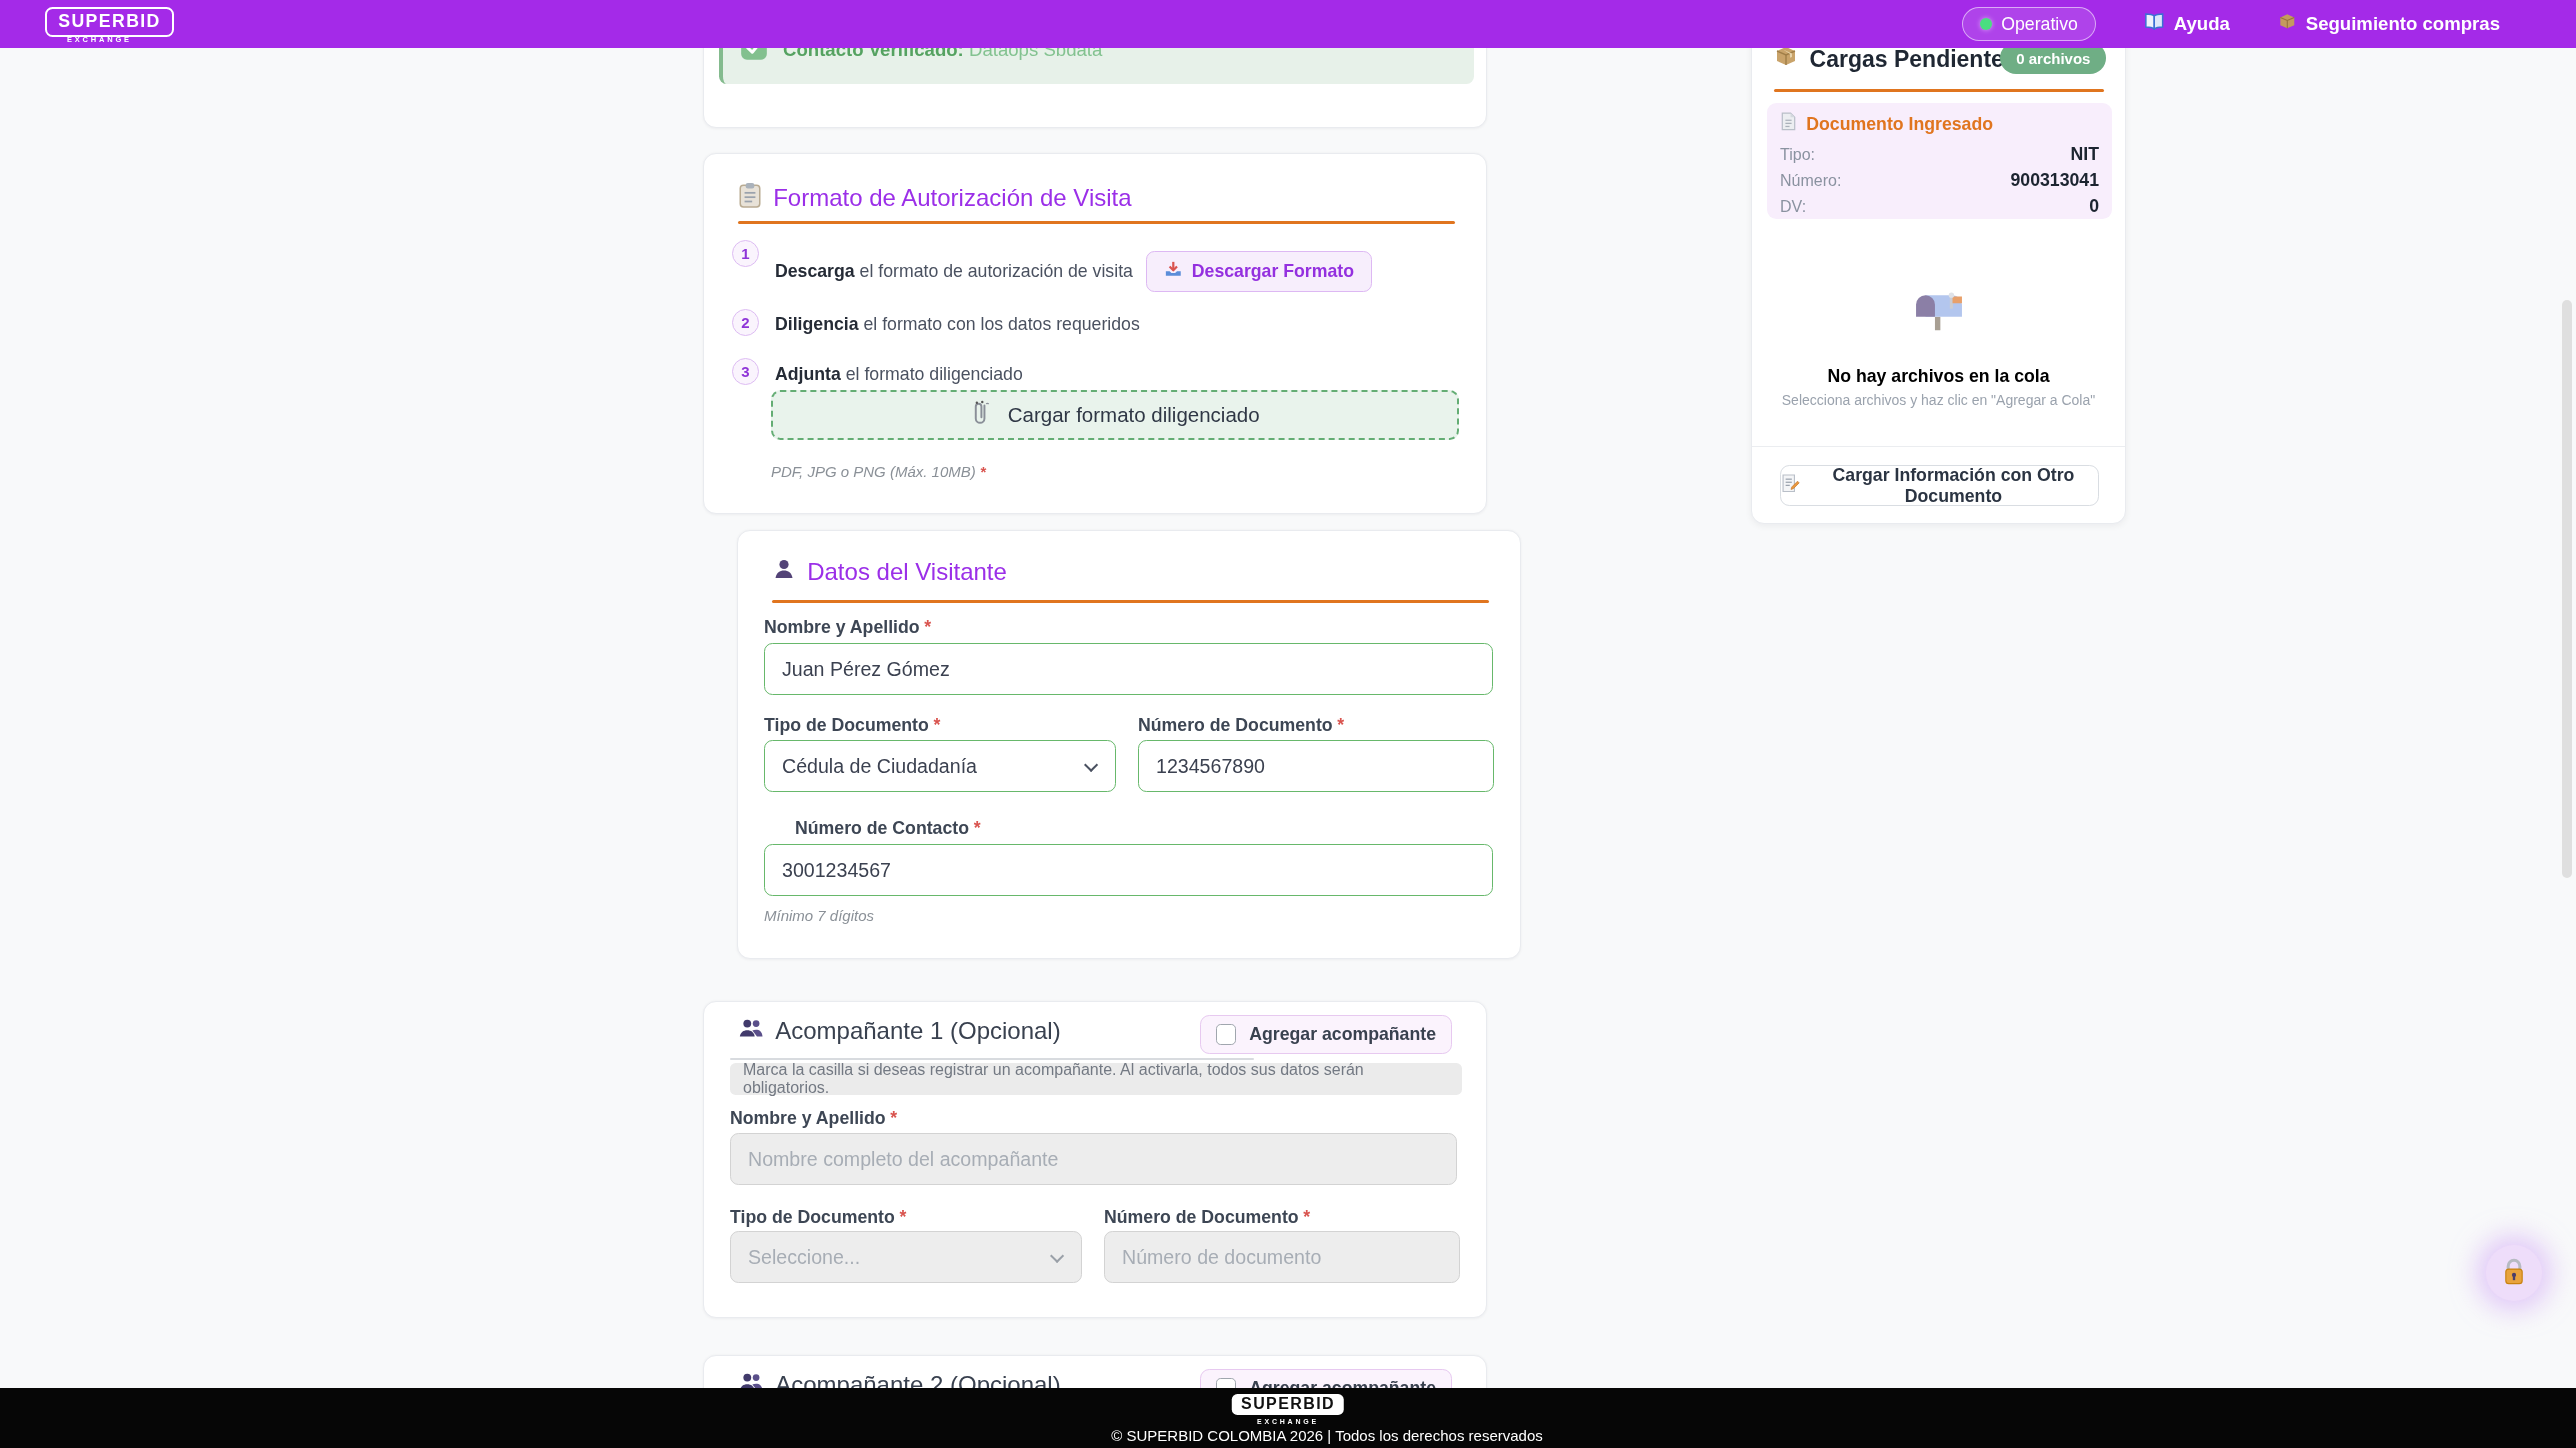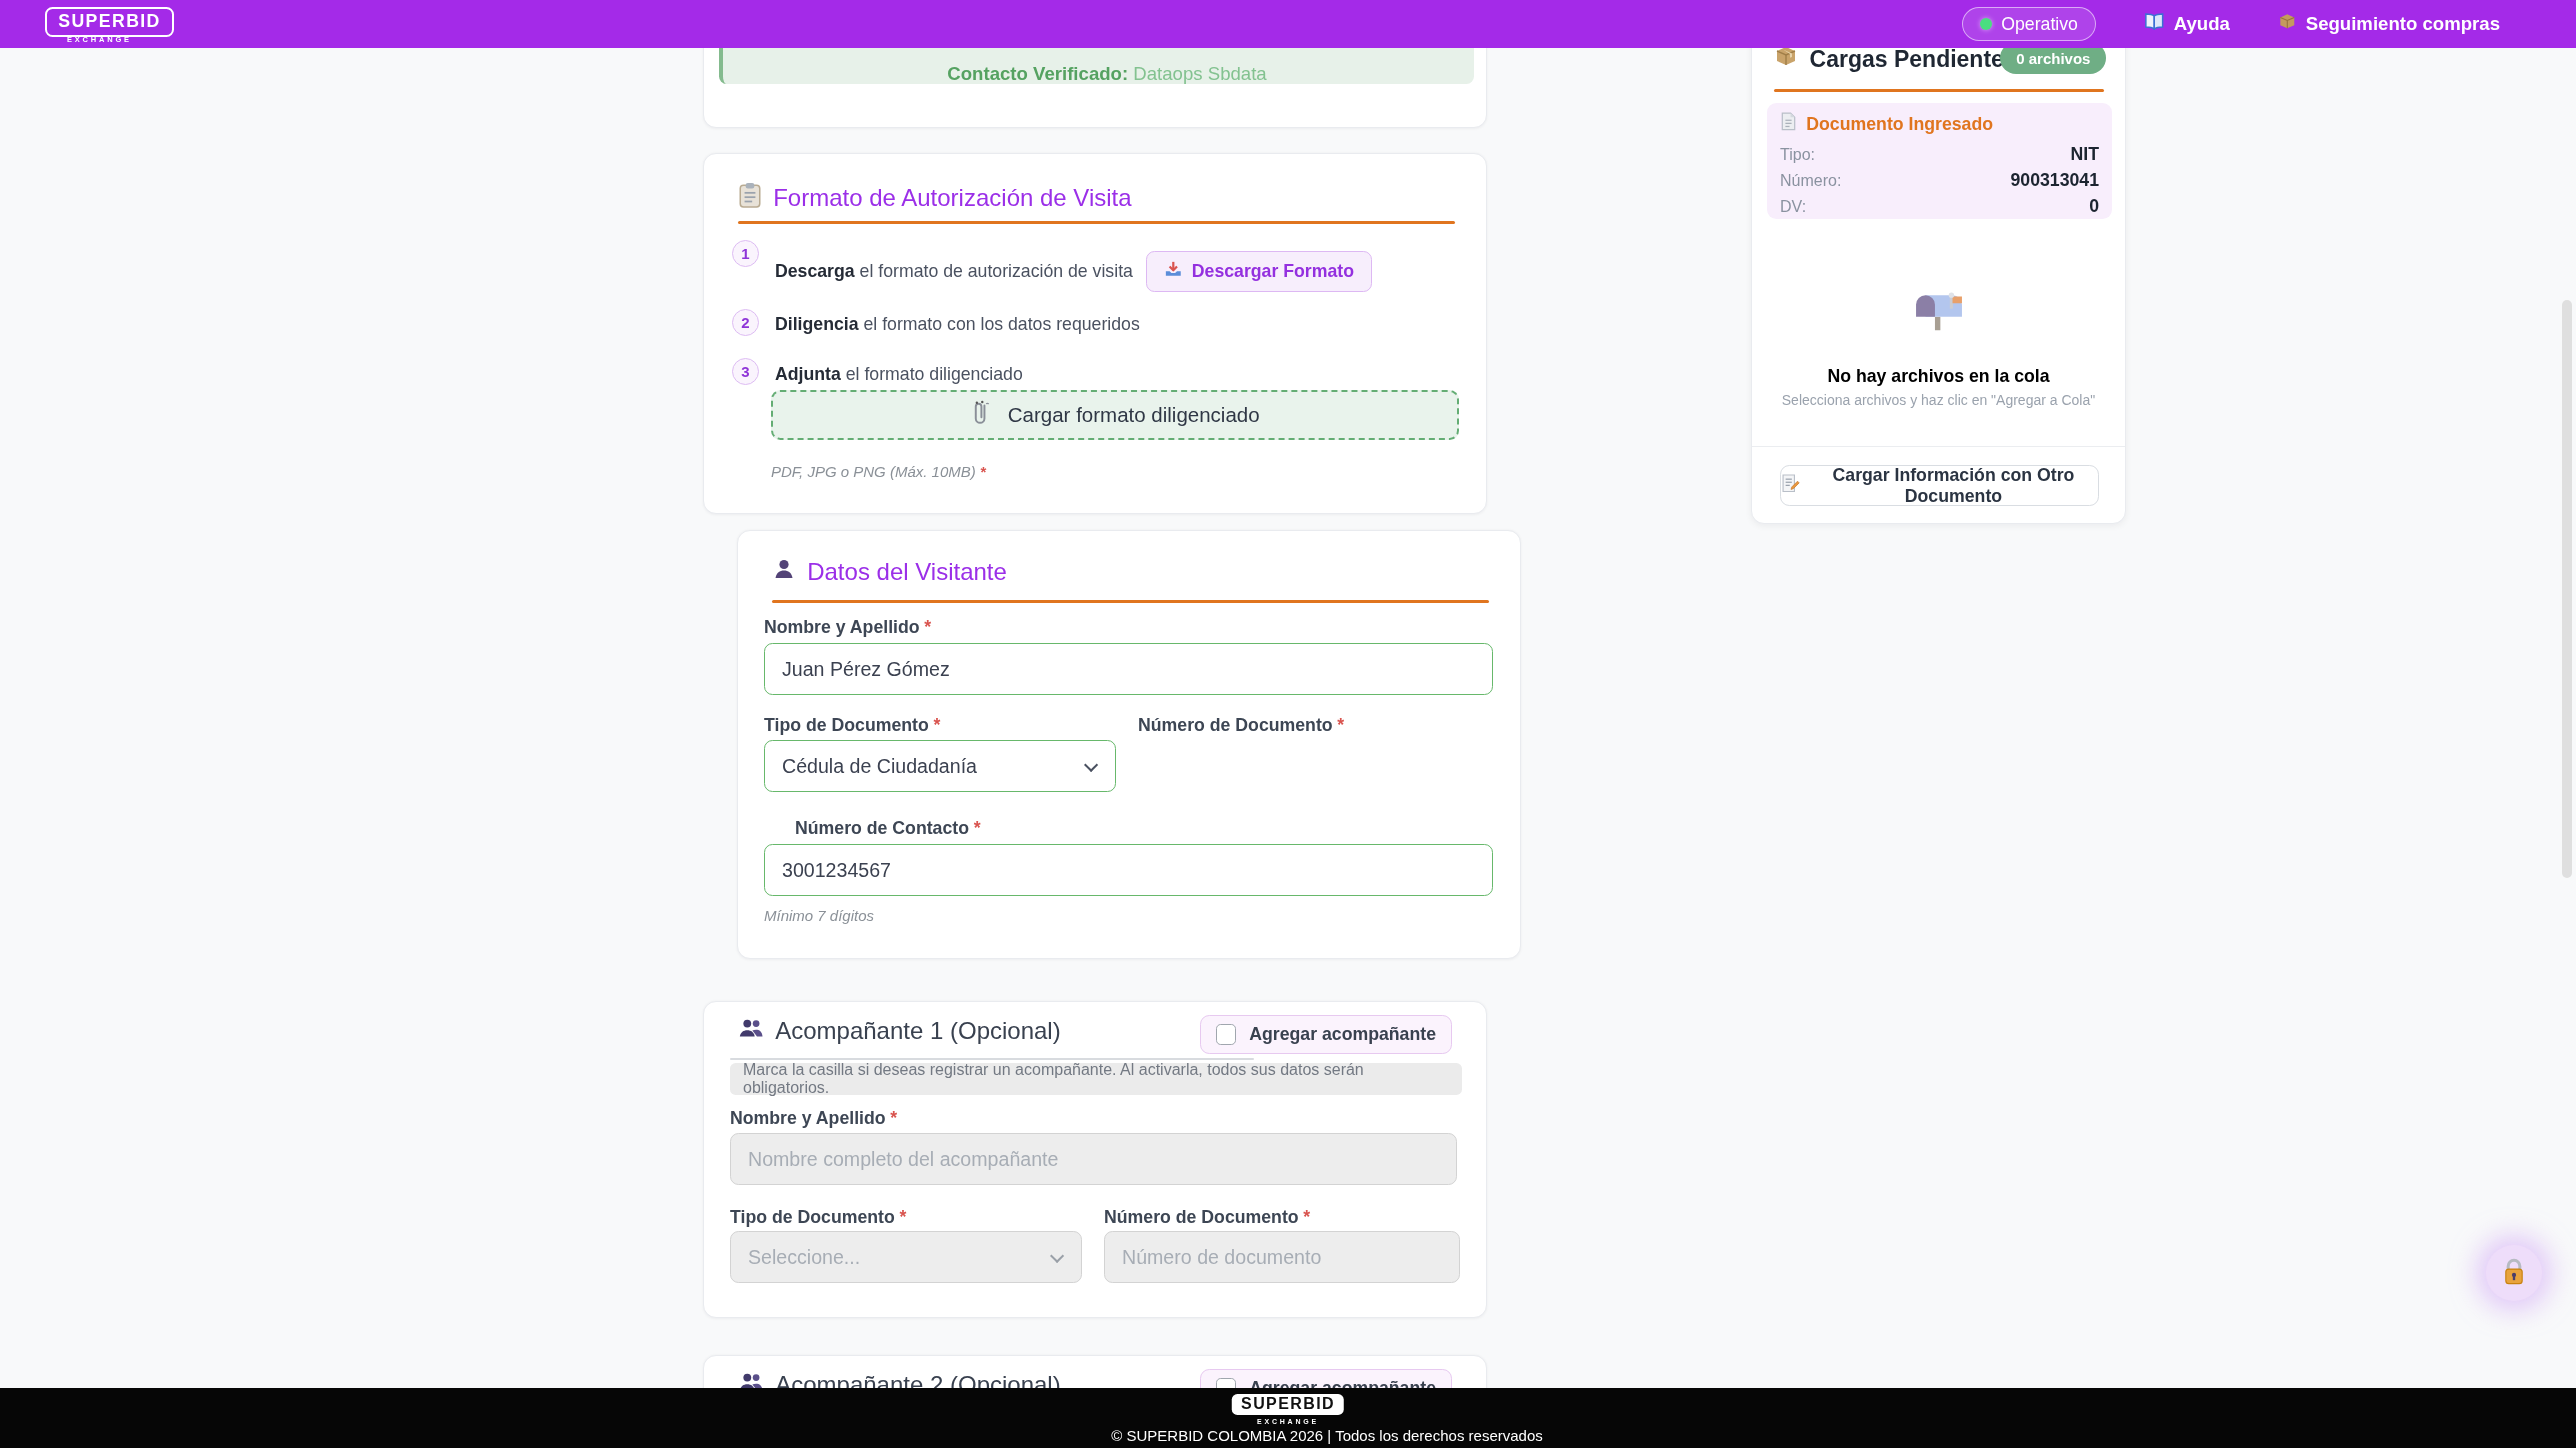--- a/index.html
+++ b/index.html
@@ -24,21 +24,21 @@
                  color:#fff; font-weight:400; font-size:17.7px; }
   .status-dot { width:12px; height:12px; border-radius:50%; background:#4ade80; box-shadow:0 0 5.6px rgba(255,255,255,.5); }
 
   
   .card { position:absolute; background:#fff; border:0.9px solid #e9ebef; border-radius:13px;
           box-shadow:0 0.9px 2.8px rgba(20,20,40,.05); }
 
   
   .vbar { position:absolute; left:719px; top:15px; width:755px; height:69px; background:#e7f1e9;
           border-left:4.7px solid #84bb8e; border-radius:7.5px; display:flex; align-items:center; gap:15px;
-          padding-left:17px; font-size:18.6px; z-index:5;flex-direction:column; }
+          padding-left:17px; font-size:18.6px; z-index:5; }
   .vbar b { color:#55a261; } .vbar span.val { color:#83c290; }
 
   .section-title { display:flex; align-items:center; gap:11.2px; font-weight:400; font-size:24px; color:#9b2fe8; }
   .section-title.dark { color:#39414f; }
   .orange-rule { height:2.8px; background:#e0751f; border-radius:1.9px; }
   .gray-rule { height:1.9px; background:#d8dbdf; border-radius:1.9px; }
 
   .label { font-size:17.7px; font-weight:700; color:#3d4654; }
   .req { color:#d9544f; margin-left:4.7px; }
   .hint { font-style:italic; font-size:15px; color:#8a9097; }
@@ -193,20 +193,21 @@
   <div class="label abs" style="left:26px; top:184px;">
     <span>Tipo de Documento</span><span class="req">*</span>
   </div>
   <div class="label abs" style="left:400px; top:184px;">
     <span>Número de Documento</span><span class="req">*</span>
   </div>
   <div class="selectbox abs" style="left:26px; top:209px; width:352px;">
     <span>Cédula de Ciudadanía</span>
     <span class="chev"></span>
   </div>
+  <input class="inp abs" style="left: 400px; top: 209px; width: 356px;" value="1234567890">
 
   <div class="label abs" style="left:26px; top:287px;margin-left:31px;">
     <span>Número de Contacto</span><span class="req">*</span>
   </div>
   <input class="inp abs" style="left: 26px; top: 313px; width: 729px;" value="3001234567">
   <div class="hint abs" style="left:26px; top:376px;">Mínimo 7 dígitos</div>
 </div>
 
 <div class="card" style="left:703px; top:1001px; width:784px; height:317px;">
   <div class="section-title dark abs" style="left:34px; top:15px;">

